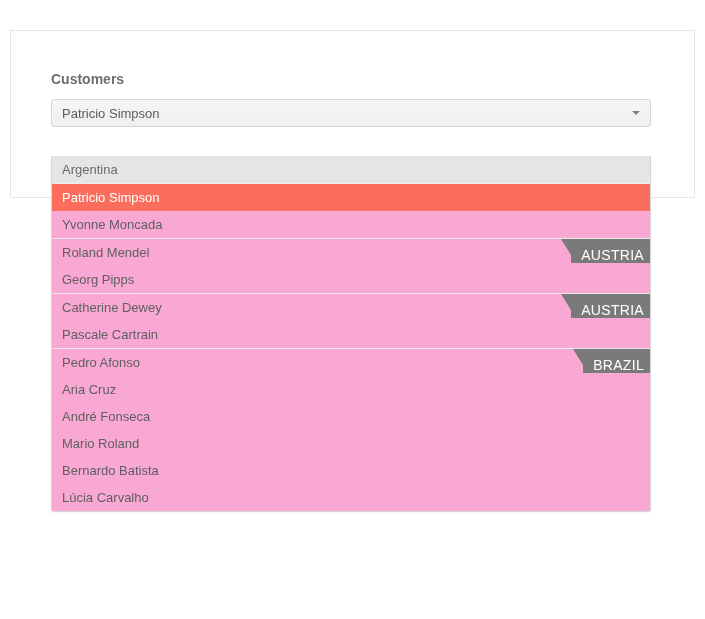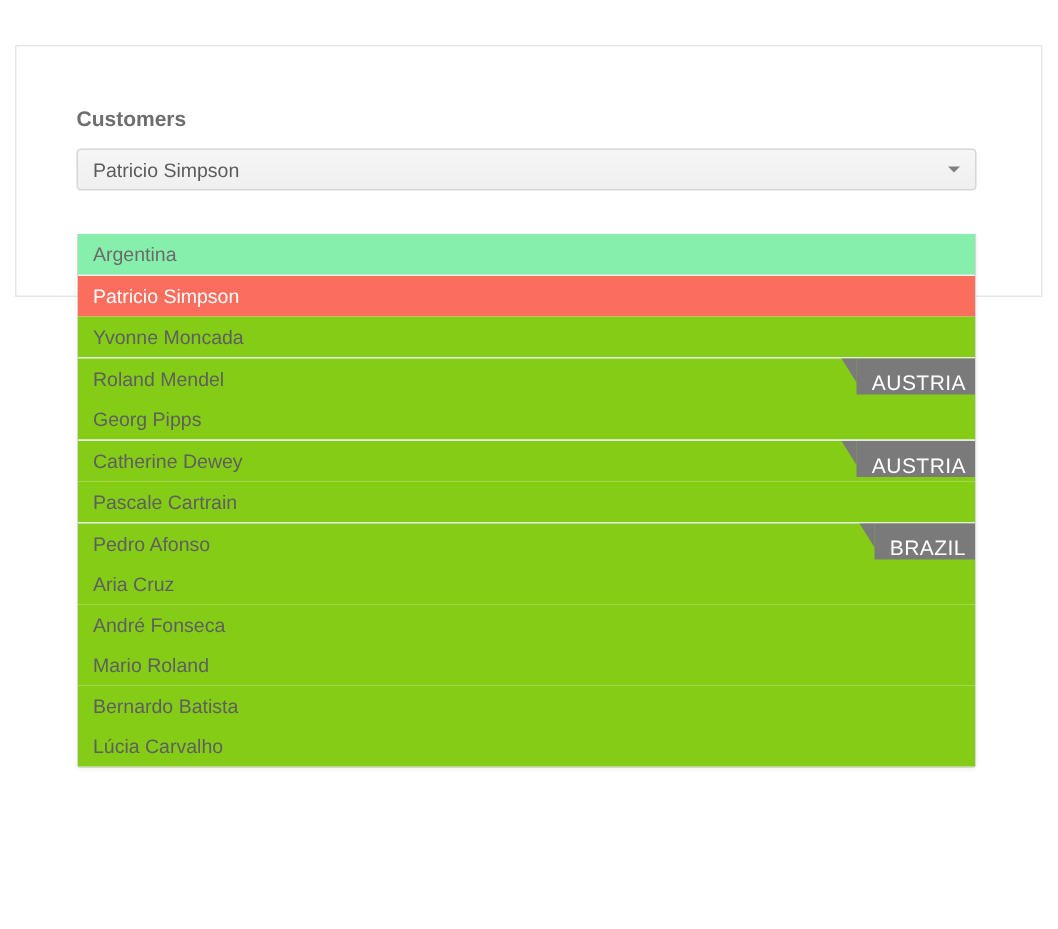--- a/index.html
+++ b/index.html
@@ -56,21 +56,21 @@
       top: 156px;
       width: 600px;
       border: 1px solid #d6d6d6;
       border-top: none;
       background: #fff;
       border-radius: 0 0 3px 3px;
       box-shadow: 0 1px 3px rgba(0,0,0,0.05);
     }
     .group-header {
       position: relative;
-      background: #86efac;
+      background: #e5e5e5;
       border-bottom: 1px solid #eee;
     }
     .group-header.first {
       padding: 6px 10px;
       font-size: 13px;
       color: #6b6b6b;
     }
     .group-tag {
       position: absolute;
       right: 0;
@@ -92,21 +92,21 @@
       border-top: 0 solid transparent;
       border-bottom: 16px solid transparent;
       border-right: 10px solid #7a7a7a;
     }
     .option {
       padding: 6px 10px;
       font-size: 13px;
       color: #5f5f5f;
       border: 0;
       cursor: pointer;
-      background: #84cc16;
+      background: #f9a8d4;
     }
     .option.selected {
       background: #fb6e5d;
       color: #fff;
     }
     .group-block { position: relative; }
     .group-block + .group-block { border-top: 1px solid #e8e8e8; }
   </style>
 </head>
 <body>

